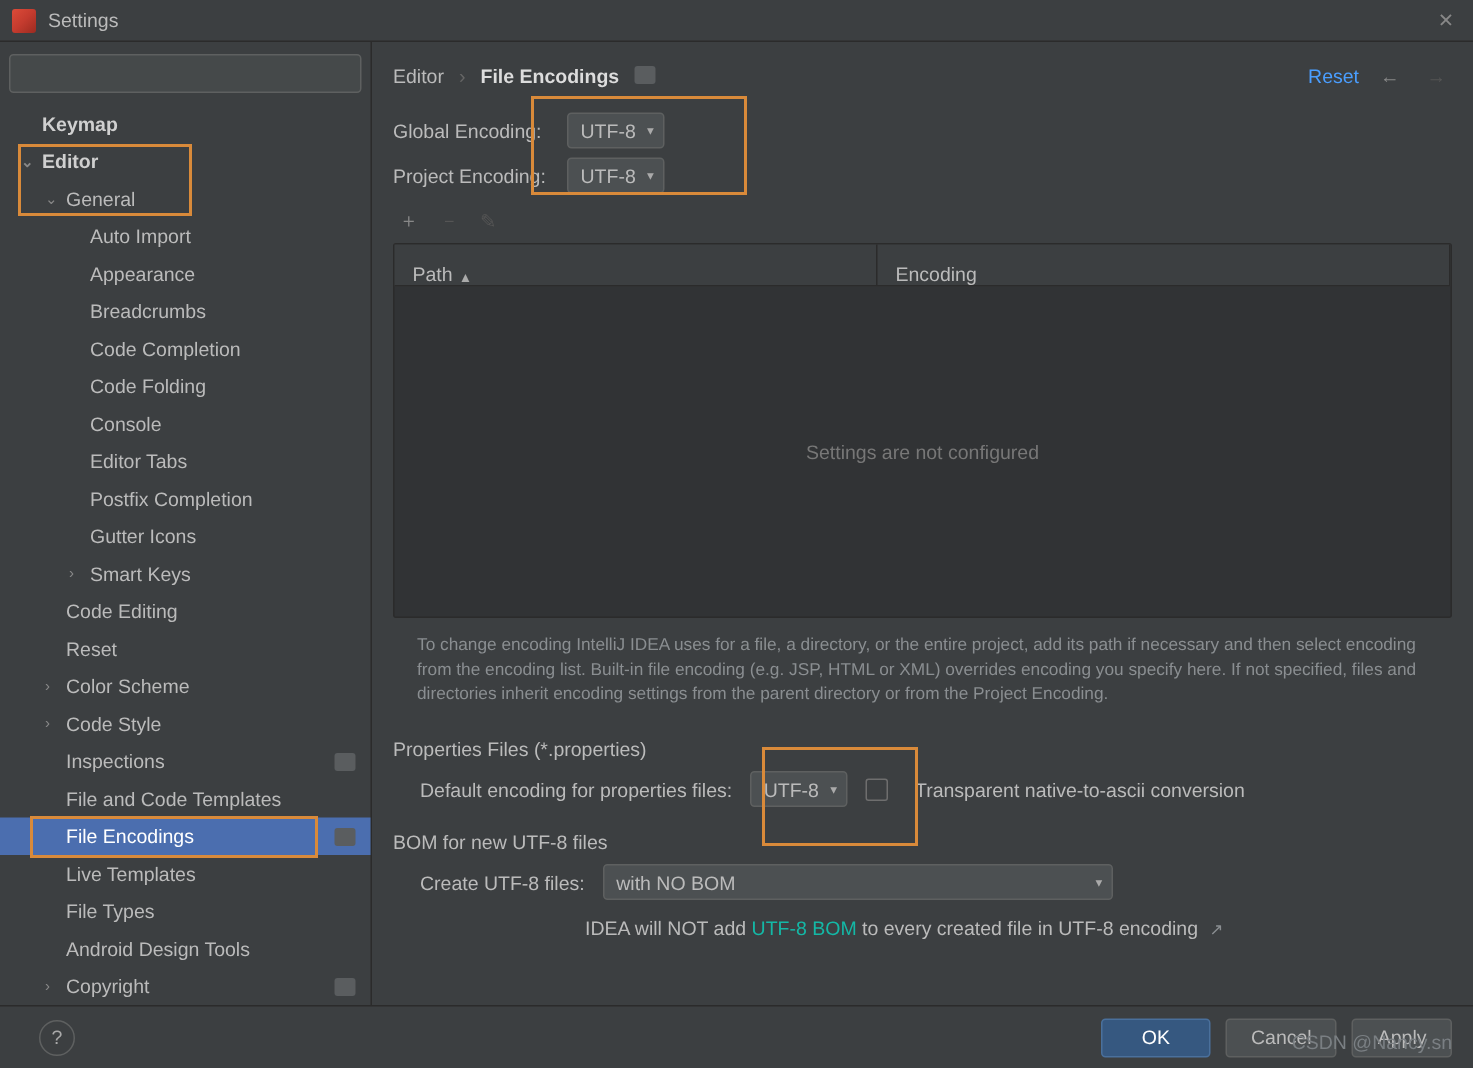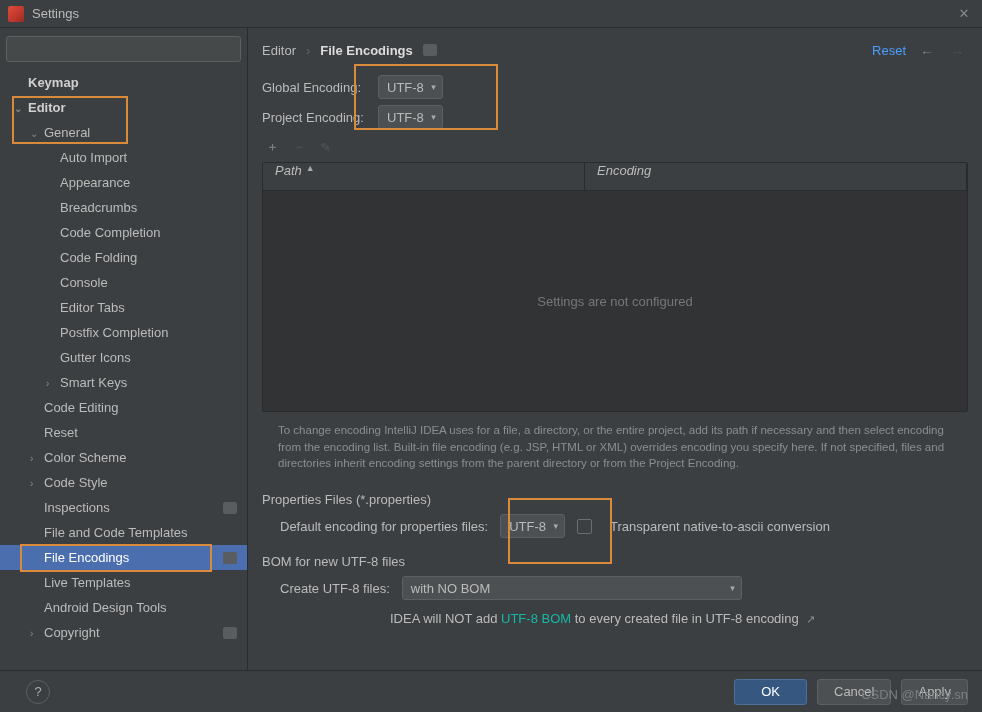--- a/index.html
+++ b/index.html
@@ -135,21 +135,21 @@
   display:flex;align-items:center;gap:14px;
   padding:6px 4px;color:#888;
 }
 .toolbar-mini span{cursor:pointer;}
 .table{
   border:1px solid #2b2b2b;
   background:#313335;
   border-radius:2px;
 }
 .thead{display:flex;background:#3c3f41;height:28px;border-bottom:1px solid #2b2b2b;}
-.th{padding:0 12px;display:flex;align-items:flex-start;color:#bbb;border-right:1px solid #2b2b2b;font-style:italic;}
+.th{padding:0 12px;display:flex;align-items:flex-end;color:#bbb;border-right:1px solid #2b2b2b;}
 .th.path{width:322px;}
 .th.enc{flex:1;}
 .tbody{
   height:220px;display:flex;align-items:center;justify-content:center;
   color:#777;
 }
 .help-text{
   color:#8a8e91;font-size:11.5px;line-height:1.45;
   padding:10px 16px 10px 16px;
 }
@@ -261,20 +261,23 @@
         </div>
         <div class="tree-item lvl1">
           <span>File and Code Templates</span>
         </div>
         <div class="tree-item lvl1 selected">
           <span>File Encodings</span>
           <span class="badge"></span>
         </div>
         <div class="tree-item lvl1">
           <span>Live Templates</span>
+        </div>
+        <div class="tree-item lvl1">
+          <span>File Types</span>
         </div>
         <div class="tree-item lvl1">
           <span>Android Design Tools</span>
         </div>
         <div class="tree-item lvl1">
           <span class="arrow">›</span>
           <span>Copyright</span>
           <span class="badge"></span>
         </div>
       </div>

